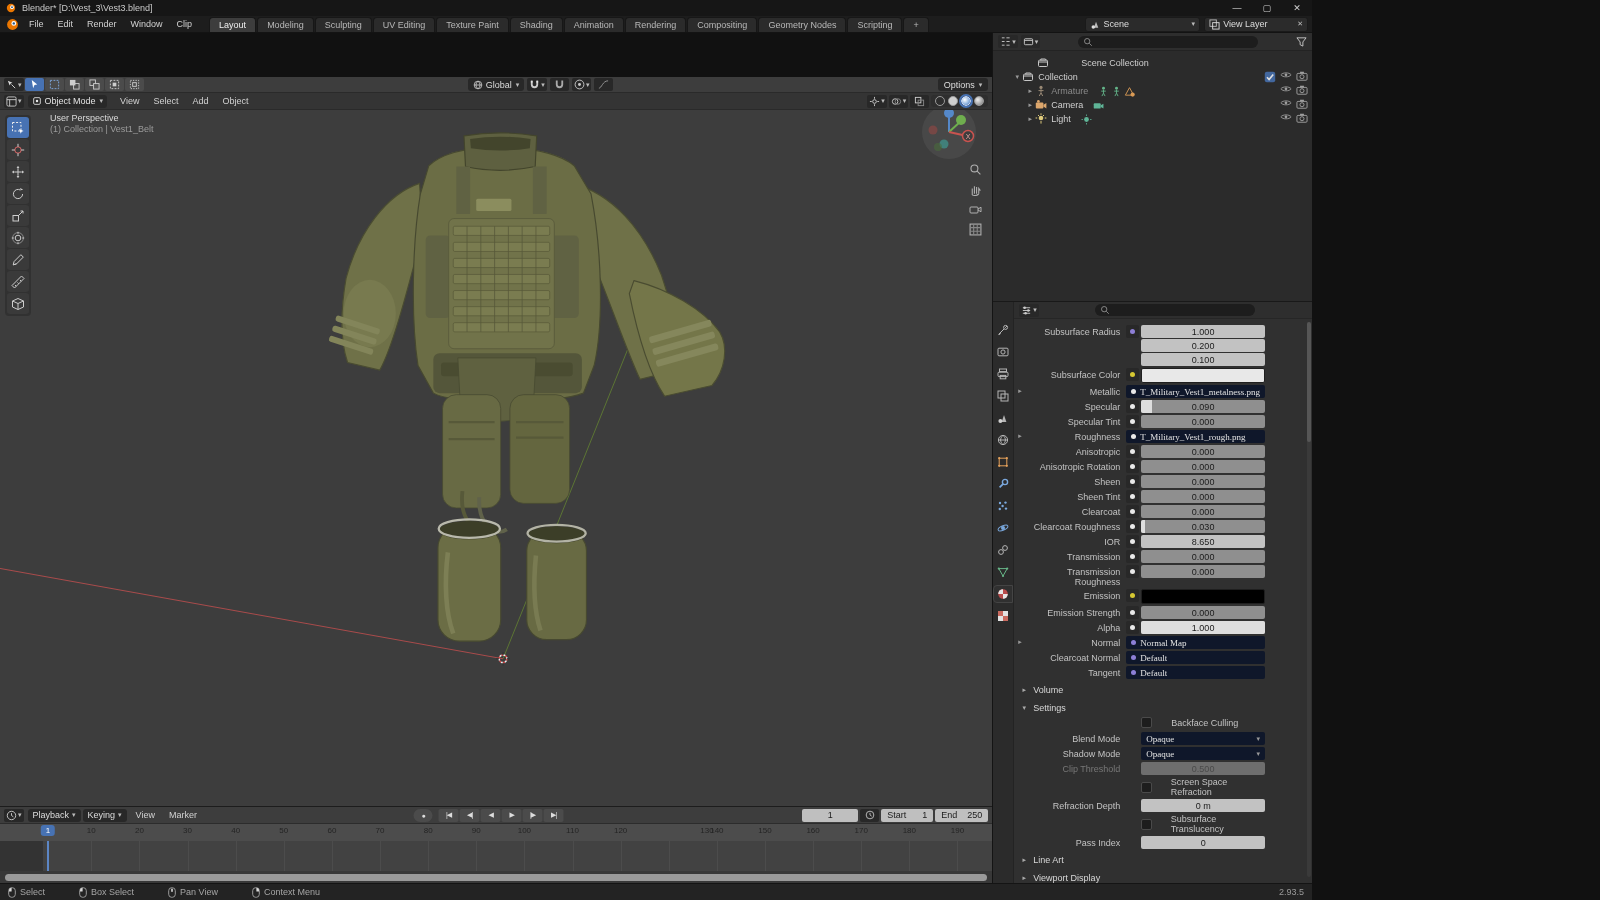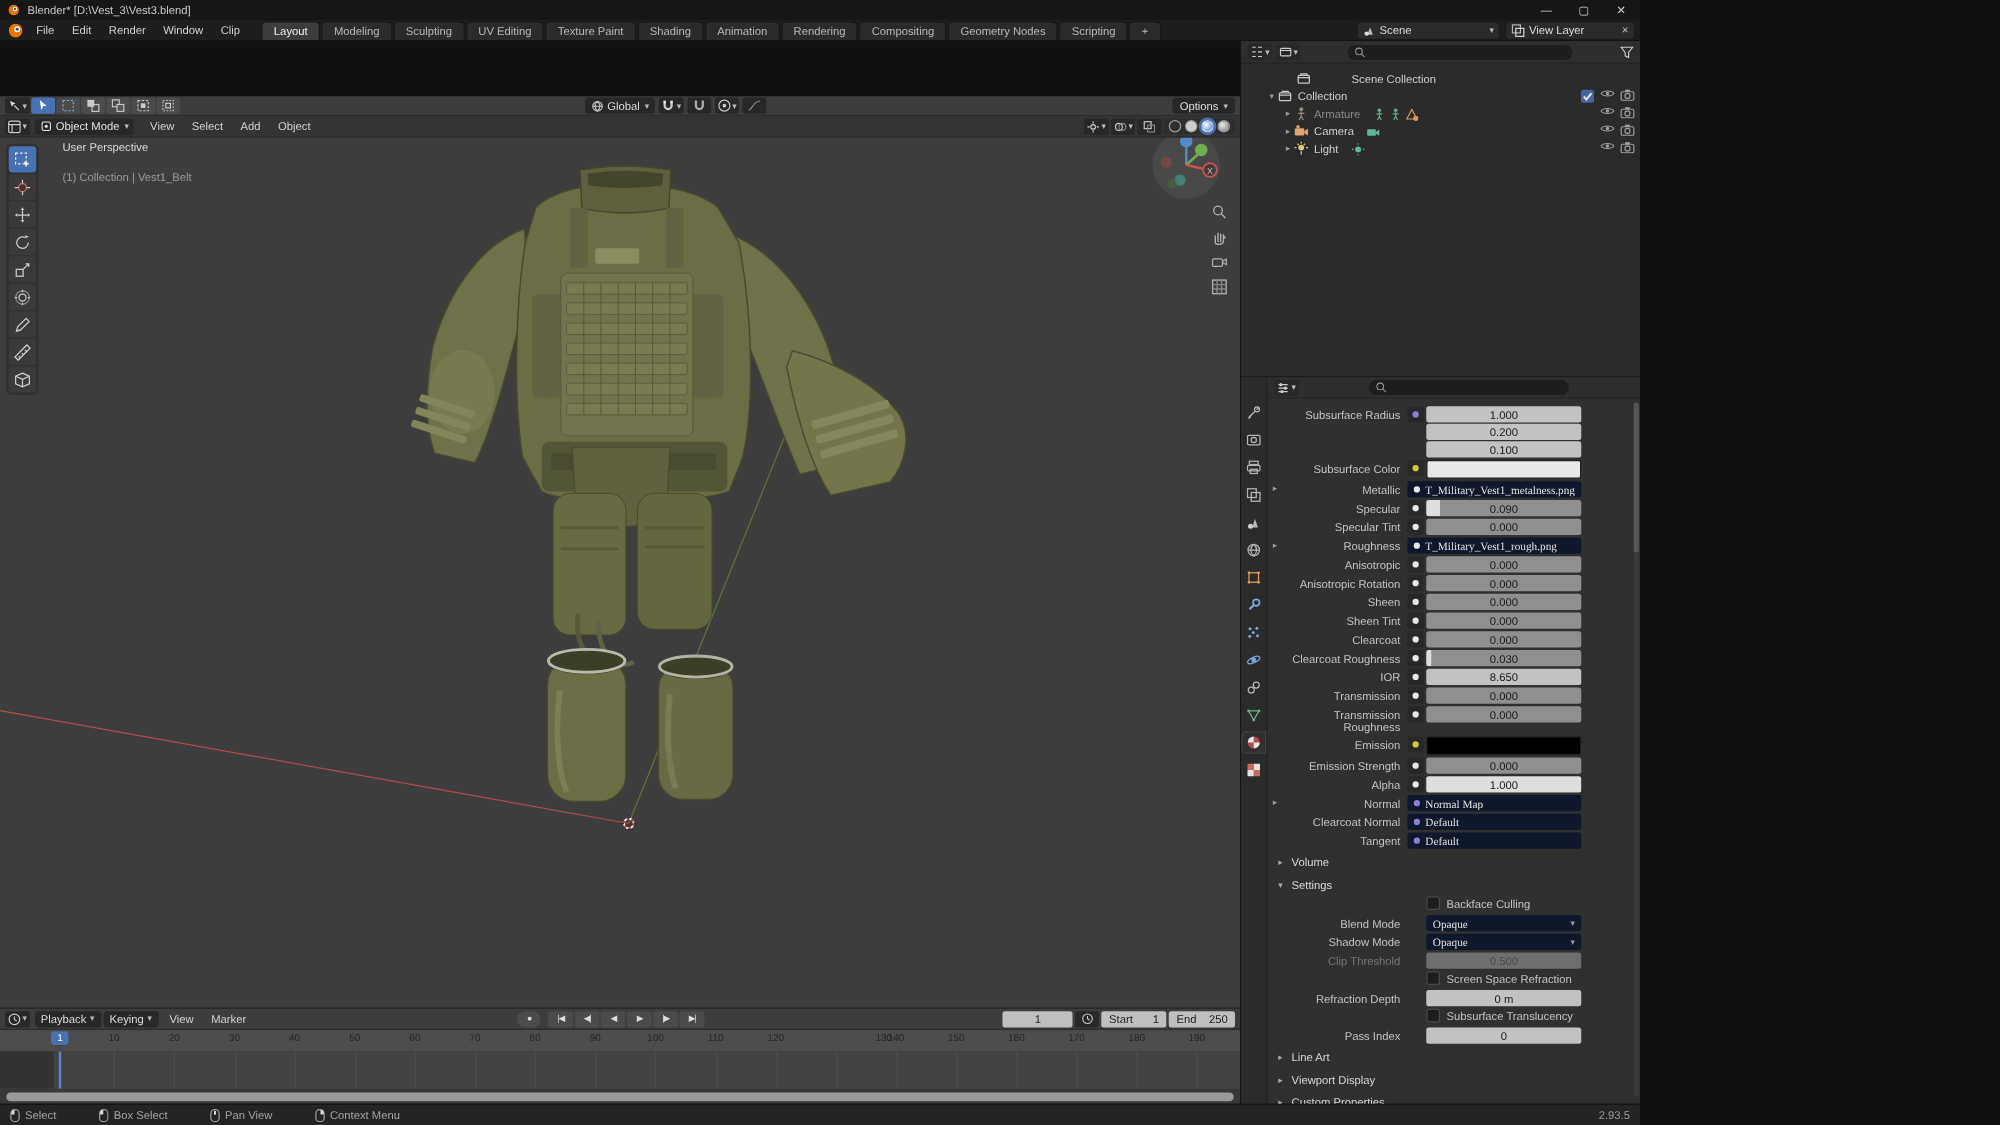--- a/index.html
+++ b/index.html
@@ -46,21 +46,21 @@
   .vp-right{margin-left:auto;display:flex;align-items:center;gap:2px;}
   .shadeball{width:10px;height:10px;border-radius:50%;border:1px solid #9a9a9a;box-sizing:border-box;}
   .shadeball.wire{background:transparent}
   .shadeball.solid{background:#cfcfcf}
   .shadeball.mat{background:radial-gradient(circle at 35% 35%, #fff, #8ab0e0 60%, #46628c);border-color:#cfe0ff;}
   .shadeball.rend{background:radial-gradient(circle at 35% 35%, #eee, #777)}
   .shadegrp{display:flex;align-items:center;gap:3px;background:#2e2e2e;border-radius:3px;padding:1px 4px;}
   .shadegrp .on{outline:2px solid #4772b3;border-radius:50%;}
   .vp-overlay-text{position:absolute;left:50px;top:20px;z-index:20;line-height:11px;}
   .vp-overlay-text .l1{color:#dadada;}
-  .vp-overlay-text .l2{color:#9b9b9b;margin-top:13px;}
+  .vp-overlay-text .l2{color:#9b9b9b;}
   .vtoolbar{position:absolute;left:5px;top:22px;width:22px;z-index:25;display:flex;flex-direction:column;gap:1px;background:rgba(40,40,40,.55);border-radius:4px;padding:2px;}
   .tool-btn{width:22px;height:21px;border-radius:3px;background:#3a3a3a;display:flex;align-items:center;justify-content:center;}
   .tool-btn.active{background:#4772b3;}
   .tool-btn svg{width:14px;height:14px;}
   .navgizmo{position:absolute;right:14px;top:10px;z-index:25;}
   .vp-sideicons{position:absolute;right:10px;top:70px;z-index:25;display:flex;flex-direction:column;gap:7px;align-items:center;}
   .vp-sideicons .ic{width:13px;height:13px;opacity:.8;}
   .vpcanvas{position:absolute;inset:0;z-index:1;}
   
   .timeline{flex:0 0 76px;background:#383838;border-top:1px solid #1d1d1d;display:flex;flex-direction:column;}
@@ -117,21 +117,21 @@
   .pfield.slider{background:#8f8f8f;color:#1b1b1b;}
   .pfield.slider .fill{position:absolute;left:0;top:0;bottom:0;background:#dedede;}
   .pfield.slider span{position:relative;z-index:2;}
   .pfield.dark{background:#0f172a;color:#e3e3e3;justify-content:flex-start;padding:0 5px;gap:4px;font-family:Liberation Serif, serif;}
   .pfield.dark i{width:5px;height:5px;border-radius:50%;display:inline-block;flex:0 0 5px;}
   .pfield.swatch{border:1px solid #1f1f1f;}
   .pfield .ddcaret{margin-left:auto;color:#999;font-size:7px;}
   .pfield.disabled{background:#6e6e6e;color:#4a4a4a;}
   .pvec{flex:1;display:flex;flex-direction:column;gap:1px;}
   .pvec .pfield{flex:none;height:13px;}
-  .pcheckrow{flex:1;display:flex;align-items:center;gap:5px;color:#c3c3c3;}
+  .pcheckrow{flex:1;display:flex;align-items:center;gap:19px;color:#c3c3c3;}
   .pcheck{width:11px;height:11px;border-radius:2px;background:#1d1d1d;border:1px solid #4a4a4a;box-sizing:border-box;}
   .ppanel{display:flex;align-items:center;gap:5px;height:15px;margin:3px 0 2px 0;color:#d8d8d8;}
   .ppanel .arr{color:#aaa;font-size:7px;width:8px;text-align:center;}
   .pscroll{position:absolute;right:1px;top:20px;bottom:6px;width:4px;background:#3a3a3a;border-radius:2px;}
   .pscroll i{display:block;width:4px;height:120px;background:#565656;border-radius:2px;}
   
   .statusbar{flex:0 0 16px;background:#232323;border-top:1px solid #141414;display:flex;align-items:center;padding:0 8px;gap:34px;}
   .sb-item{display:flex;align-items:center;gap:4px;color:#a5a5a5;}
   .sb-item svg{width:8px;height:11px;}
   .sb-version{margin-left:auto;color:#9a9a9a;}

